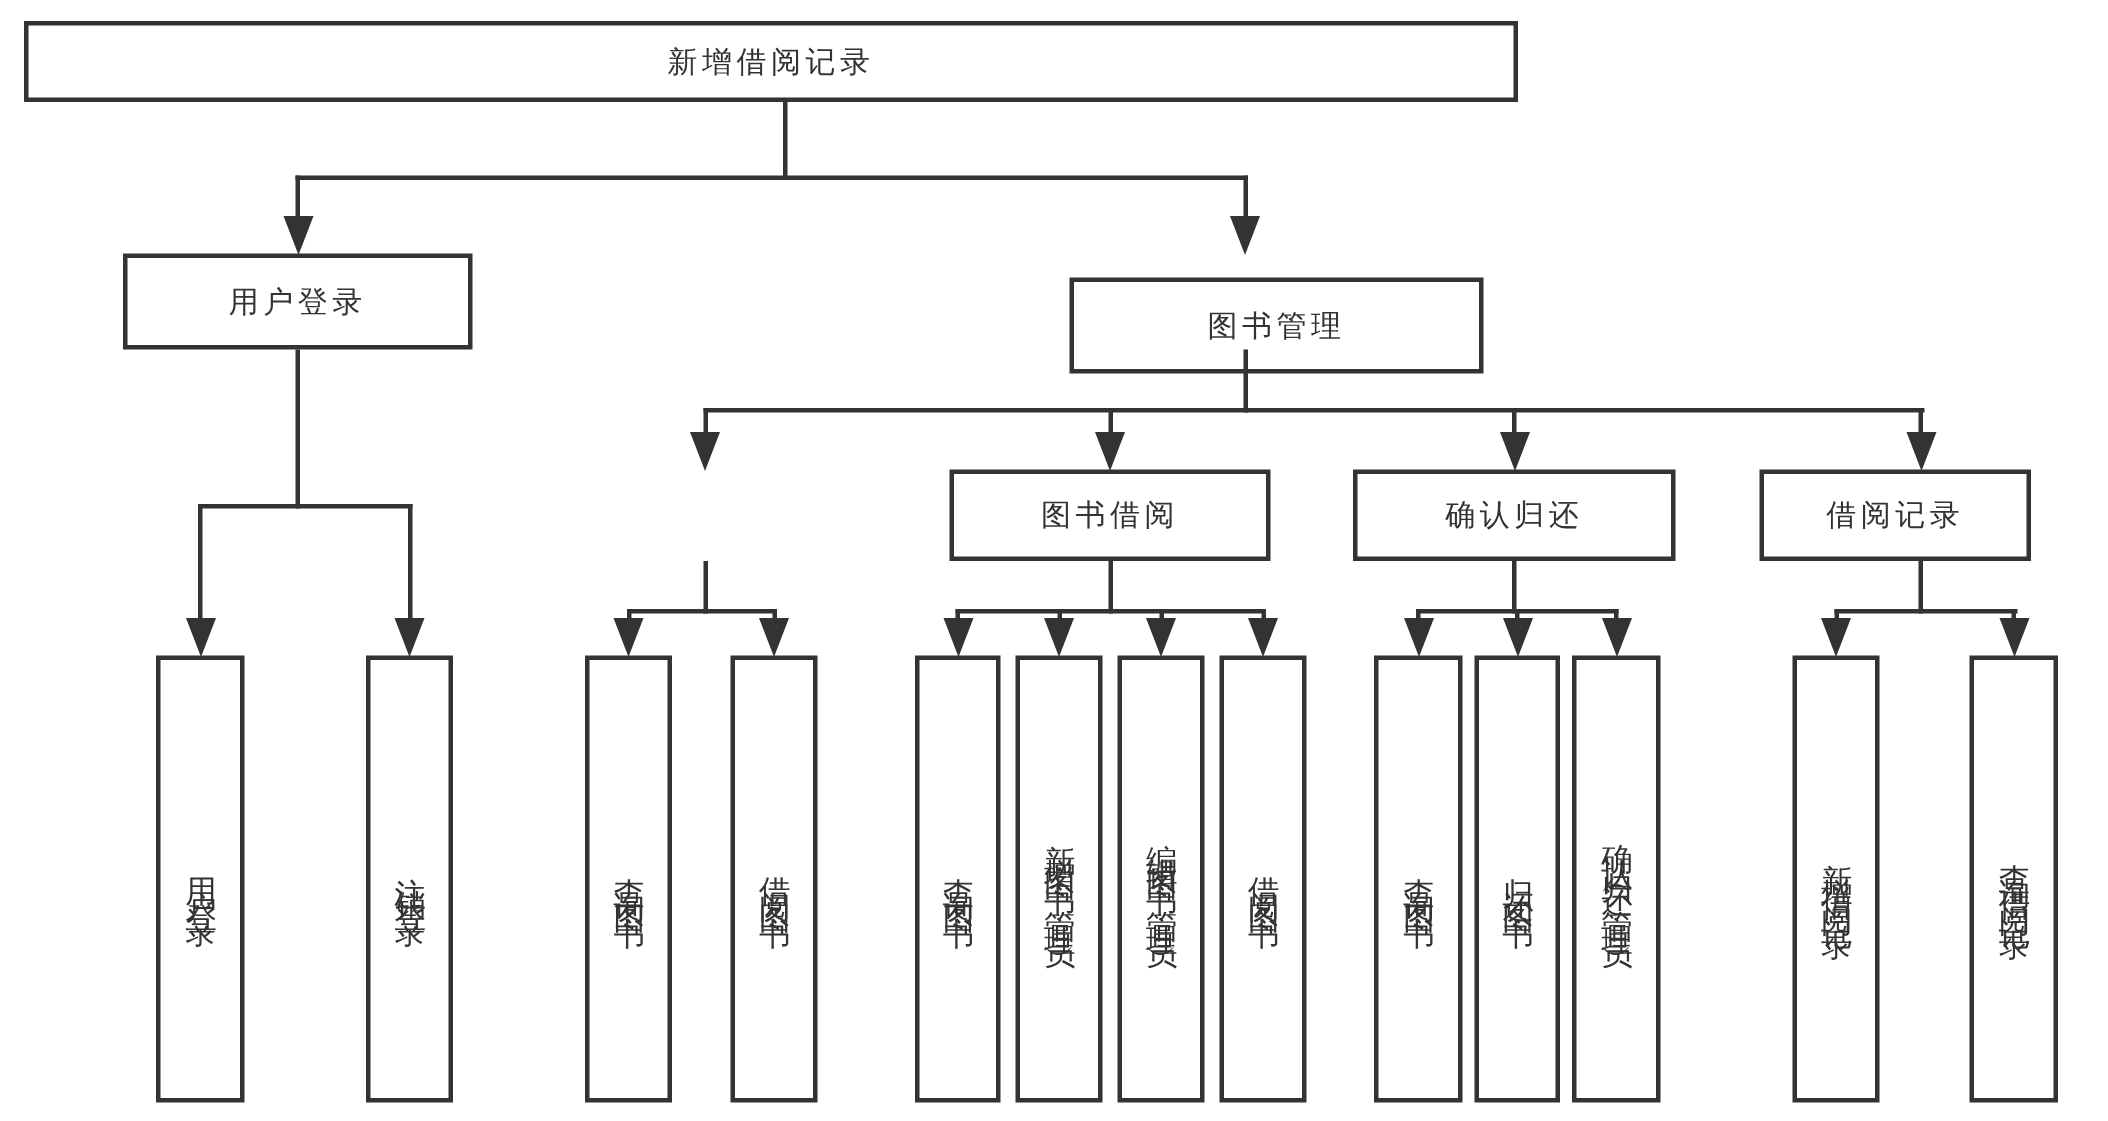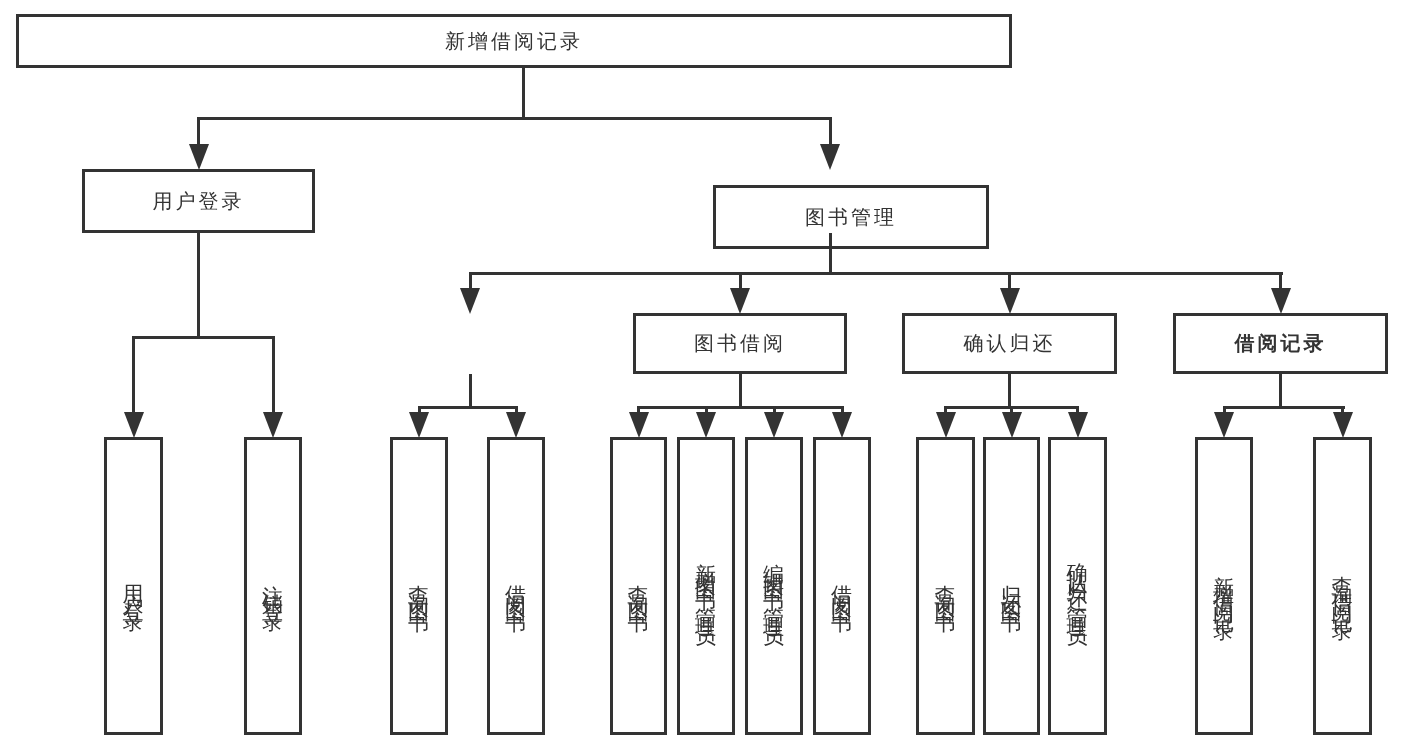--- a/index.html
+++ b/index.html
@@ -77,21 +77,21 @@
     <div class="box vertical" style="left: 983px; top: 437px; width: 57px; height: 298px;">归还图书</div>
     <div class="box vertical" style="left: 1048px; top: 437px; width: 59px; height: 298px;">确认归还（管理员）</div>
     <div class="line" style="left: 1008px; top: 374px; width: 3px; height: 35px;"></div>
     <div class="line" style="left: 944px; top: 406px; width: 135px; height: 3px;"></div>
     <div class="line" style="left: 944px; top: 406px; width: 3px; height: 16px;"></div>
     <div class="arrow" style="left: 936px; top: 412px;"></div>
     <div class="line" style="left: 1010px; top: 406px; width: 3px; height: 16px;"></div>
     <div class="arrow" style="left: 1002px; top: 412px;"></div>
     <div class="line" style="left: 1076px; top: 406px; width: 3px; height: 16px;"></div>
     <div class="arrow" style="left: 1068px; top: 412px;"></div>
-    <div class="box horizontal" style="left: 1173px; top: 313px; width: 215px; height: 61px; font-weight: bold;">借阅记录</div>
+    <div class="box horizontal" style="left: 1173px; top: 313px; width: 181px; height: 61px;">借阅记录</div>
     <div class="box vertical" style="left: 1195px; top: 437px; width: 58px; height: 298px;">新增借阅记录</div>
     <div class="box vertical" style="left: 1313px; top: 437px; width: 59px; height: 298px;">查询借阅记录</div>
     <div class="line" style="left: 1279px; top: 374px; width: 3px; height: 35px;"></div>
     <div class="line" style="left: 1223px; top: 406px; width: 122px; height: 3px;"></div>
     <div class="line" style="left: 1223px; top: 406px; width: 3px; height: 16px;"></div>
     <div class="arrow" style="left: 1214px; top: 412px;"></div>
     <div class="line" style="left: 1341px; top: 406px; width: 3px; height: 16px;"></div>
     <div class="arrow" style="left: 1333px; top: 412px;"></div>
     <div class="line" style="left: 829px; top: 233px; width: 3px; height: 42px;"></div>
     <div class="line" style="left: 469px; top: 272px; width: 814px; height: 3px;"></div>

